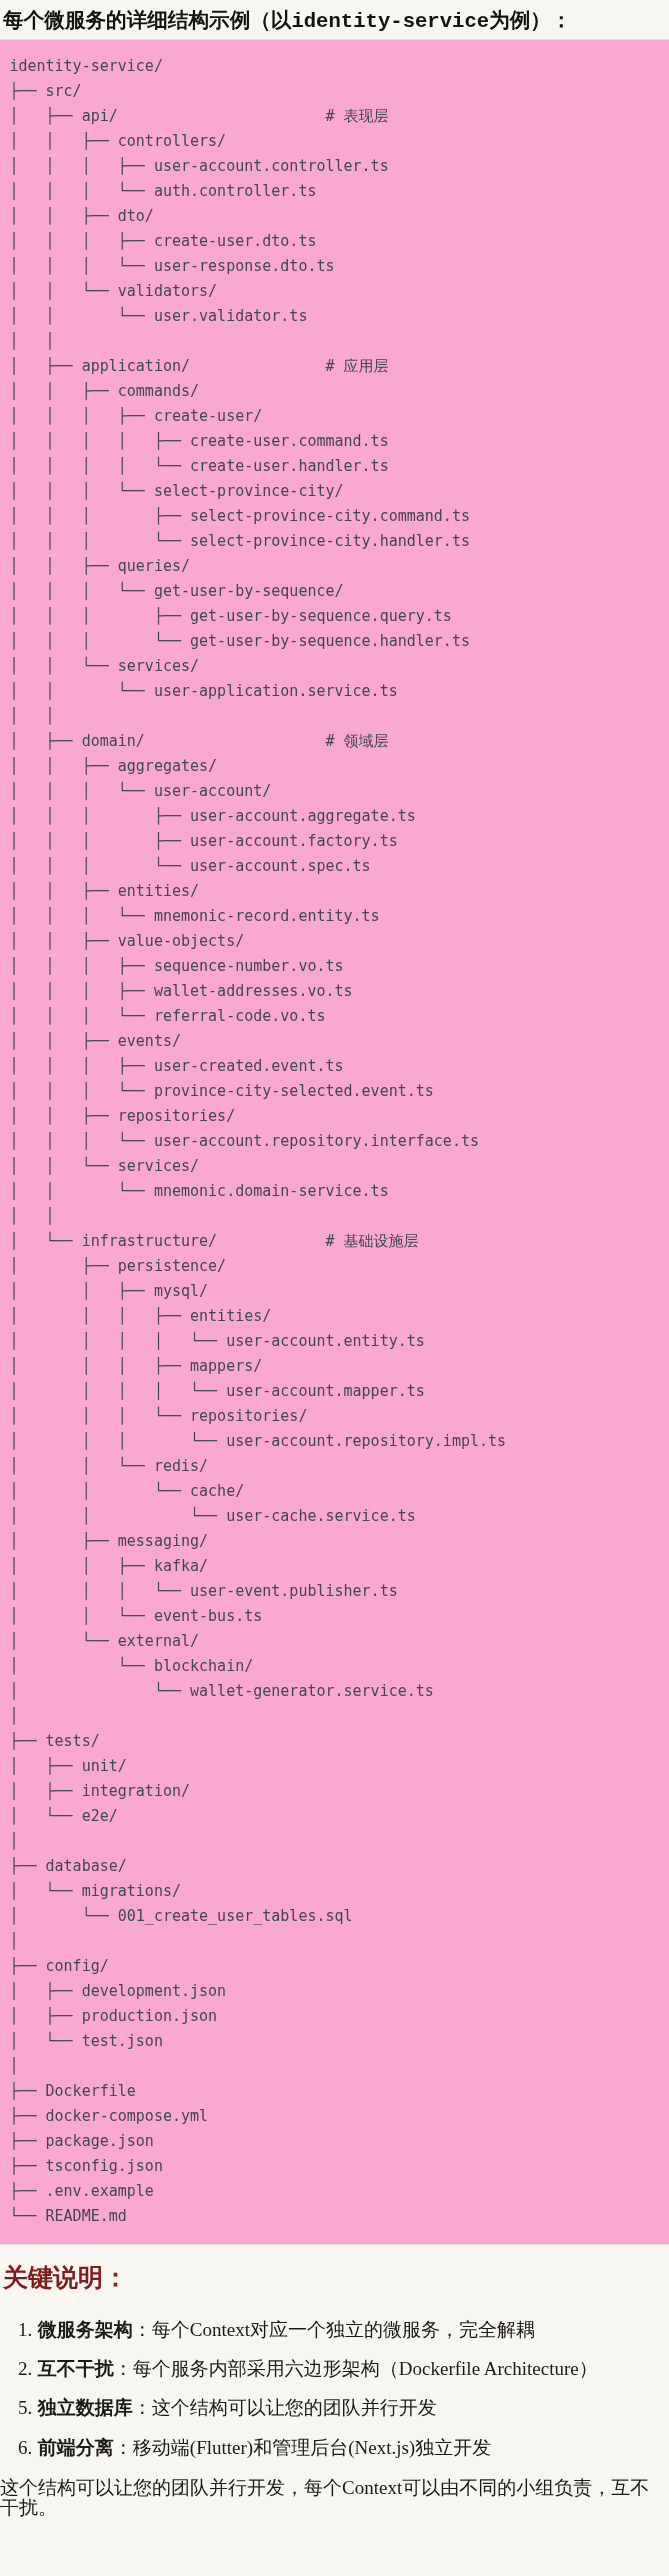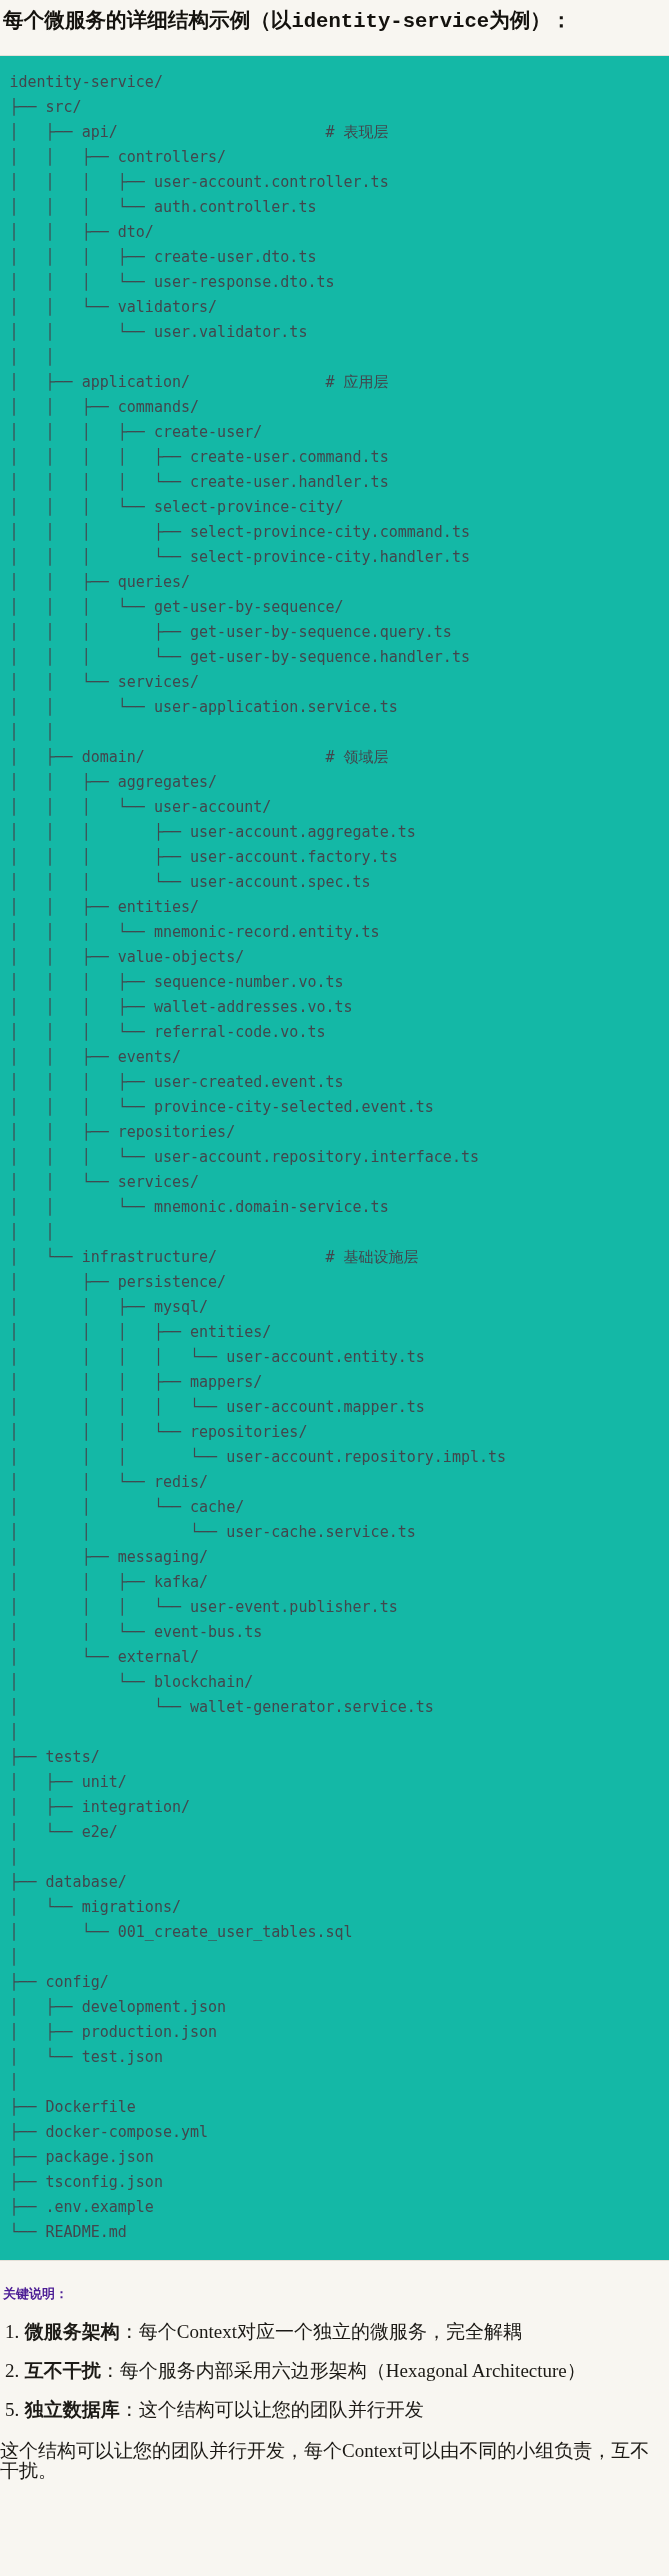--- a/index.html
+++ b/index.html
@@ -19,50 +19,50 @@
     padding: 8.8px 6.3px 0 3.1px;
     font-family: Liberation Mono, monospace;
     font-weight: 700;
     font-size: 20.6px;
     line-height: 26px;
     color: #14120e;
     letter-spacing: 0;
   }
 
   .code-block {
-    margin-top: 20px;
-    background: #14b8a6;
+    margin-top: 4px;
+    background: #f9a8d4;
     border-top: 0.6px solid #e4e1d9;
     border-bottom: 0.6px solid #e4e1d9;
     padding: 14.4px 6.3px 15px 9.4px;
     box-sizing: border-box;
     width: 669px;
   }
 
   pre.tree {
     margin: 0;
     font-family: "DejaVu Sans Mono", "Liberation Mono", monospace;
     font-size: 15px;
     line-height: 25px;
     color: #42474d;
     white-space: pre;
   }
 
   h2.notes-heading {
     margin: 19.4px 0 0 3.1px;
     font-family: "Liberation Serif", "DejaVu Serif", serif;
     font-weight: 700;
-    font-size: 13px;
+    font-size: 25px;
     line-height: 26px;
-    color: #4c1d95;
+    color: #7f1d1d;
   }
 
   .notes-list {
-    margin-top: 15px;
-    padding-left: 5px;
+    margin-top: 29px;
+    padding-left: 18px;
   }
 
   .note-item {
     font-size: 19px;
     line-height: 20px;
     margin-bottom: 19.4px;
     color: #1c1a16;
   }
 
   .note-item .num {
@@ -185,28 +185,31 @@
 
   <h2 class="notes-heading">关键说明：</h2>
 
   <div class="notes-list">
 
     <div class="note-item">
       <span class="num">1.</span><span class="term">微服务架构</span><span class="colon">：</span><span class="desc">每个Context对应一个独立的微服务，完全解耦</span>
     </div>
 
     <div class="note-item">
-      <span class="num">2.</span><span class="term">互不干扰</span><span class="colon">：</span><span class="desc">每个服务内部采用六边形架构（Hexagonal Architecture）</span>
+      <span class="num">2.</span><span class="term">互不干扰</span><span class="colon">：</span><span class="desc">每个服务内部采用六边形架构（Dockerfile Architecture）</span>
     </div>
 
 
 
     <div class="note-item">
       <span class="num">5.</span><span class="term">独立数据库</span><span class="colon">：</span><span class="desc">这个结构可以让您的团队并行开发</span>
     </div>
 
+    <div class="note-item">
+      <span class="num">6.</span><span class="term">前端分离</span><span class="colon">：</span><span class="desc">移动端(Flutter)和管理后台(Next.js)独立开发</span>
+    </div>
 
   </div>
 
   <p class="closing">这个结构可以让您的团队并行开发，每个Context可以由不同的小组负责，互不干扰。</p>
 
 </main>
 
 
 </body></html>

